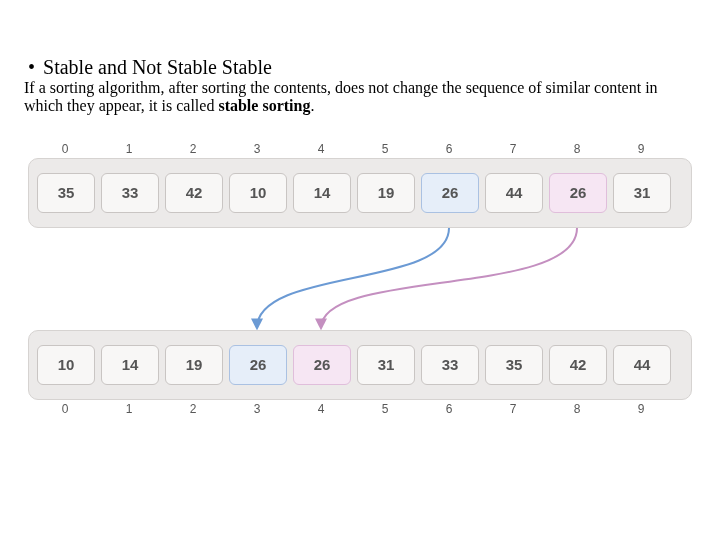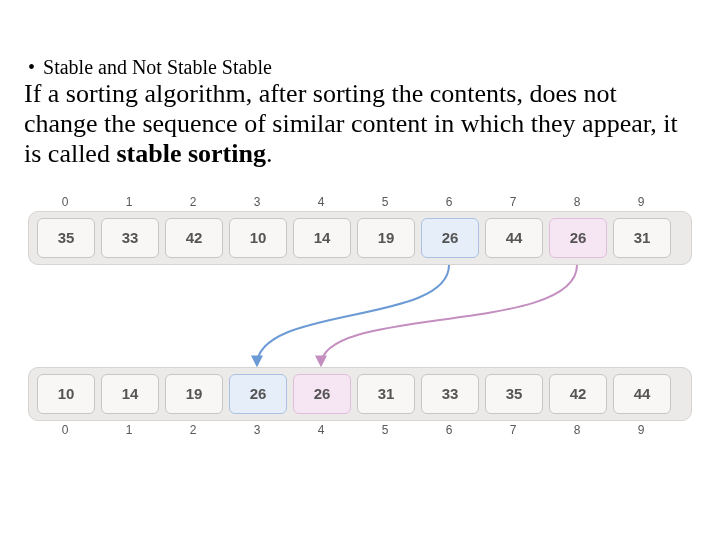--- a/index.html
+++ b/index.html
@@ -13,33 +13,33 @@
   }
   .bullet-row {
     display: flex;
     align-items: flex-start;
     font-size: 20px;
   }
   .bullet {
     padding: 0 8px 0 4px;
   }
   .body-text {
-    font-size: 26px;
+    font-size: 16px;
     line-height: 1.15;
   }
   .figure {
     margin-top: 24px;
     position: relative;
     padding: 0 4px;
   }
   .array-row {
     background: #eceae9;
     border: 1px solid #d6d3d1;
     border-radius: 10px;
-    padding: 6px 8px;
+    padding: 14px 8px;
     display: flex;
     gap: 6px;
     width: 664px;
   }
   .cell {
     width: 58px;
     height: 40px;
     background: #f8f7f6;
     border: 1px solid #c9c5c3;
     border-radius: 6px;

